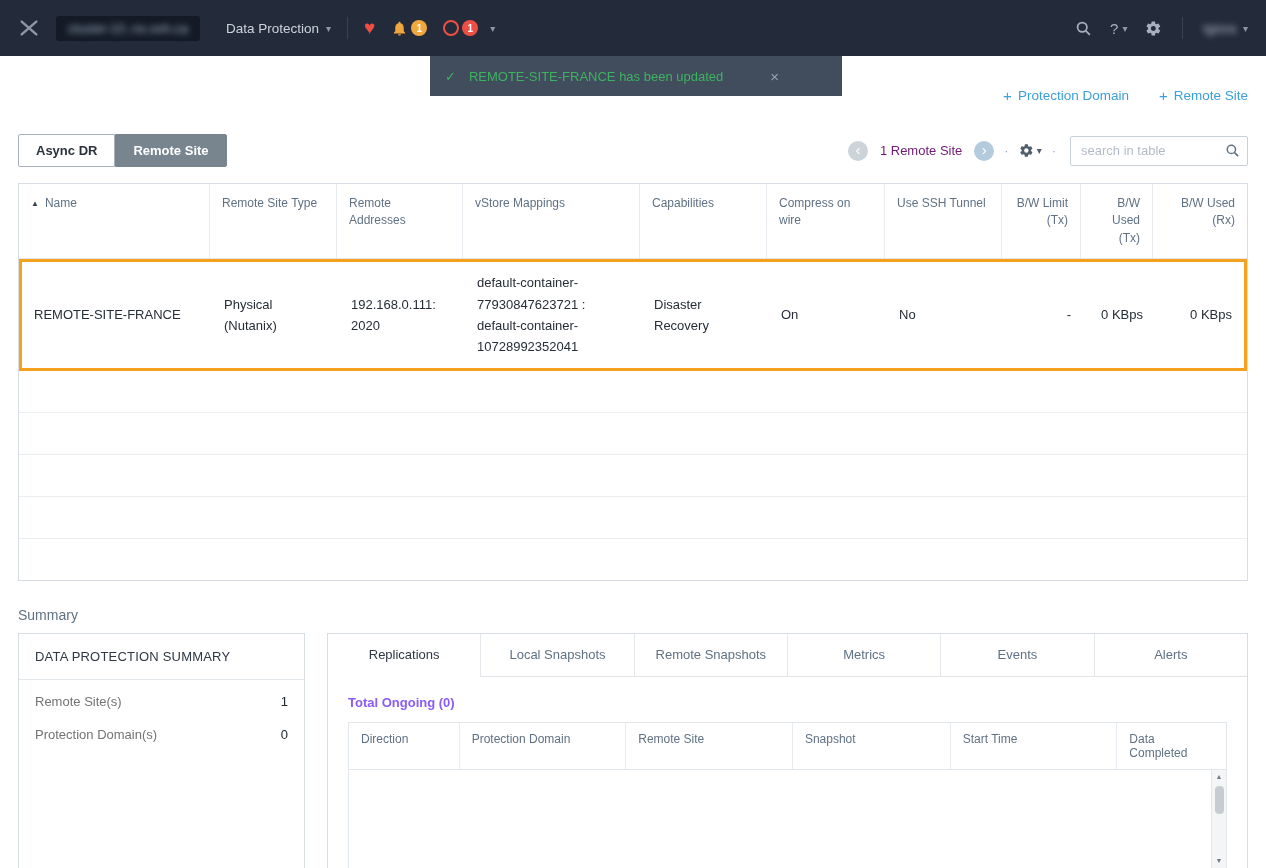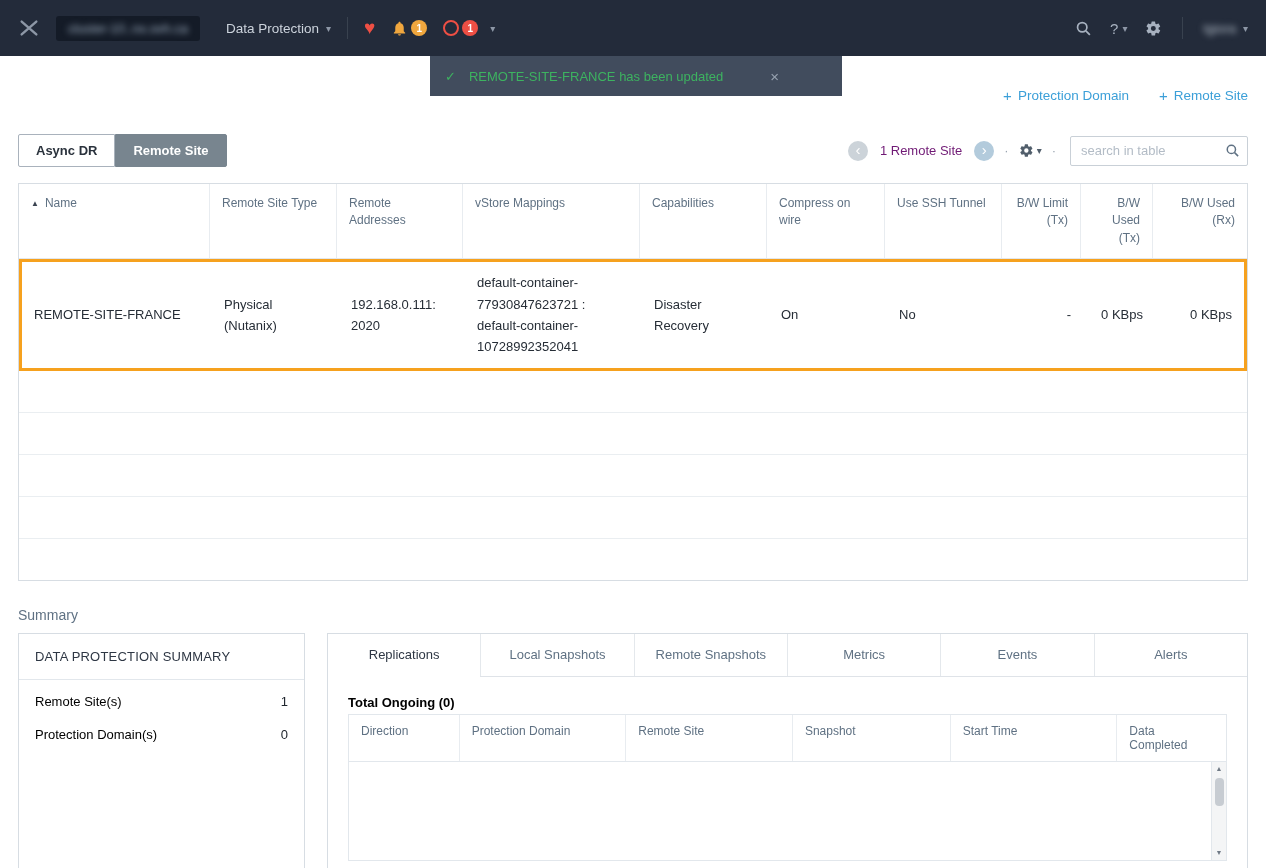--- a/index.html
+++ b/index.html
@@ -81,32 +81,32 @@
   .td.right { text-align:right; }
   .empty-row { height:41px; border-bottom:1px solid #eaeef1; }
   .empty-row:last-child { border-bottom:none; }
 
   
   .summary-label { margin:26px 18px 10px; color:#5f7183; font-size:14px; }
   .bottom { display:flex; margin:0 18px; gap:22px; align-items:flex-start; }
   .sum-card { width:287px; border:1px solid #d7dde3; background:#fff; box-sizing:border-box; height:300px; }
   .sum-title { padding:15px 16px; font-size:13px; color:#2e3744; border-bottom:1px solid #e2e7ec; letter-spacing:.2px; }
   .sum-row { display:flex; justify-content:space-between; padding:14px 16px 4px; font-size:13px; }
-  .sum-row .lbl { color:#000000; }
+  .sum-row .lbl { color:#737373; }
   .sum-row .val { color:#20262e; }
 
   .detail-card { flex:1; border:1px solid #d7dde3; background:#fff; height:430px; box-sizing:border-box; }
   .dtabs { display:flex; border-bottom:1px solid #dfe3e8; height:42px; }
   .dtab { flex:1; display:flex; align-items:center; justify-content:center; font-size:13px; color:#5f7183;
           border-left:1px solid #e4e8ec; cursor:pointer; position:relative; }
   .dtab:first-child { border-left:none; }
   .dtab.active { color:#2e3744; }
   .dtab.active::after { content:""; position:absolute; left:0; right:0; bottom:-1px; height:1px; background:#fff; }
   .dcontent { padding:18px 20px; }
-  .block-title { font-size:13px; font-weight:bold; color:#000000; margin-bottom:4px; }
+  .block-title { font-size:13px; font-weight:bold; color:#8b5cf6; margin-bottom:12px; }
   .inner-table { border:1px solid #e2e7ec; }
   .ithead { display:flex; border-bottom:1px solid #e2e7ec; }
   .ith { box-sizing:border-box; padding:9px 12px; font-size:12px; color:#5f7183; border-left:1px solid #e8ecf0; }
   .ith:first-child { border-left:none; }
   .o0{width:12.5%}.o1{width:19%}.o2{width:19%}.o3{width:18%}.o4{width:19%}.o5{flex:1}
   .ibody { height:98px; position:relative; background:#fff; }
   .vscroll { position:absolute; top:0; right:0; bottom:0; width:15px; background:#f4f5f6; border-left:1px solid #e2e7ec;
              display:flex; flex-direction:column; align-items:center; box-sizing:border-box; }
   .vs-btn { height:14px; width:100%; display:flex; align-items:center; justify-content:center; font-size:7px; color:#707a86; cursor:pointer; }
   .vs-btn.down { margin-top:auto; }

